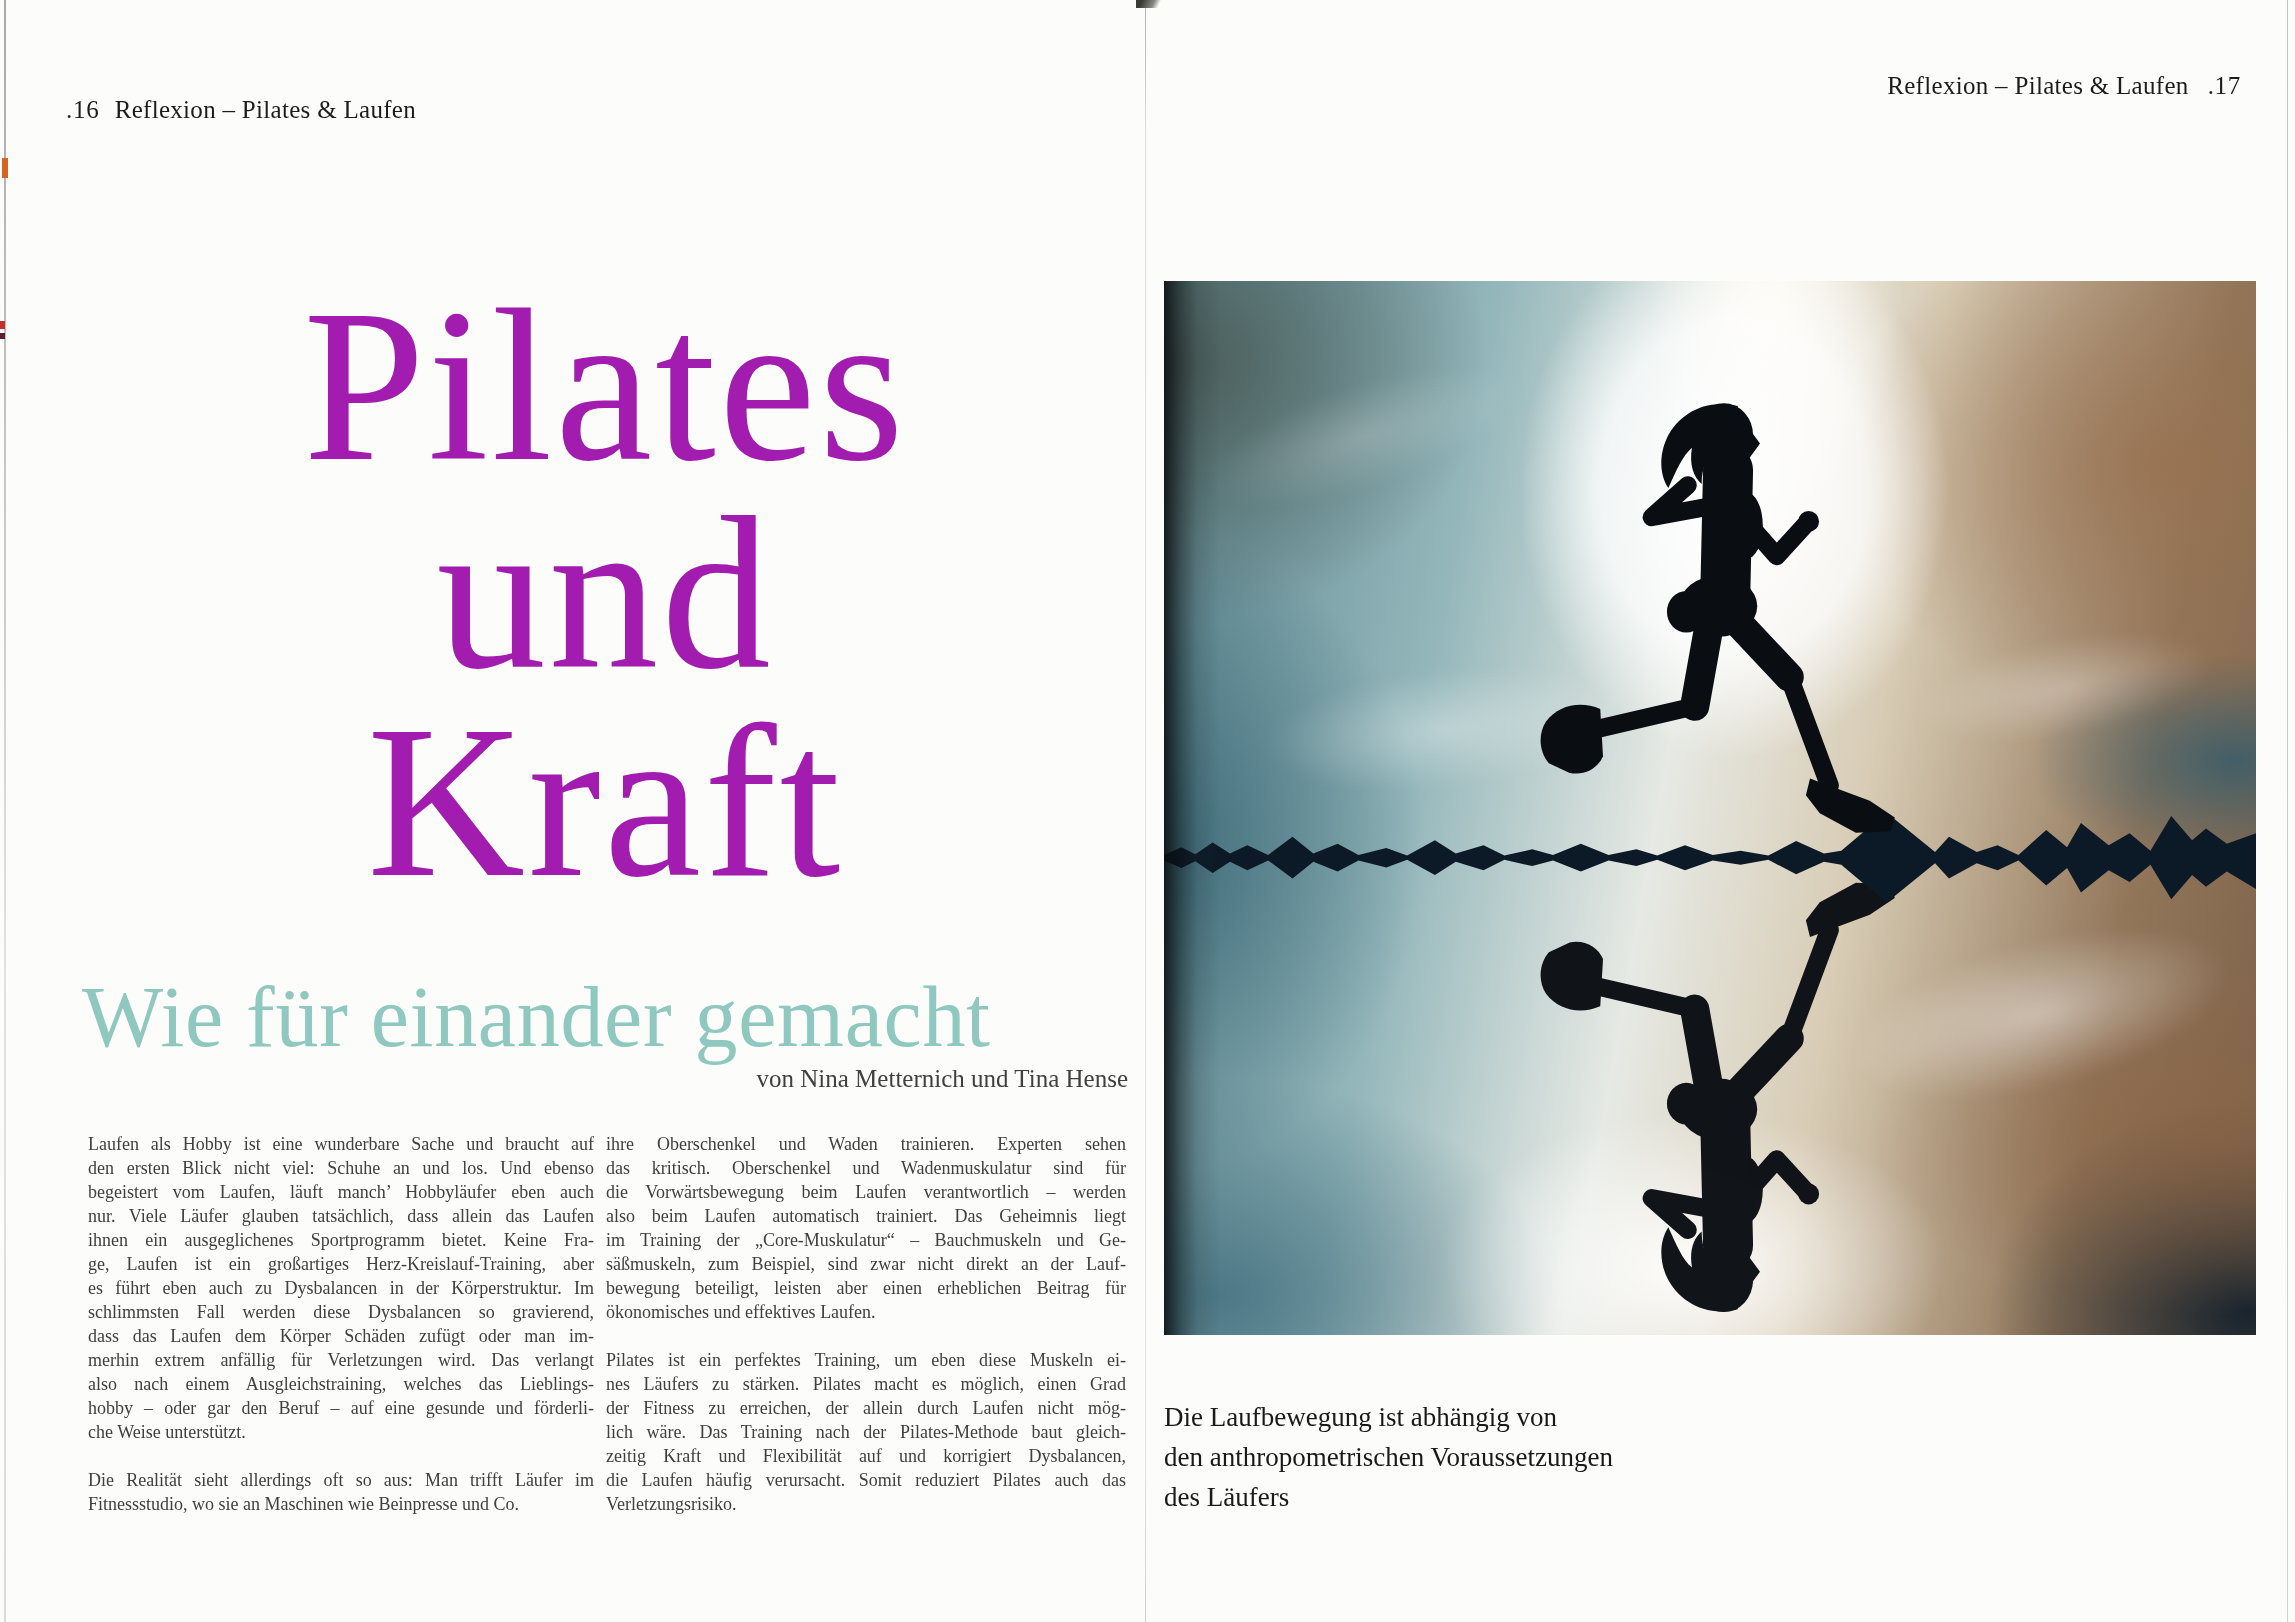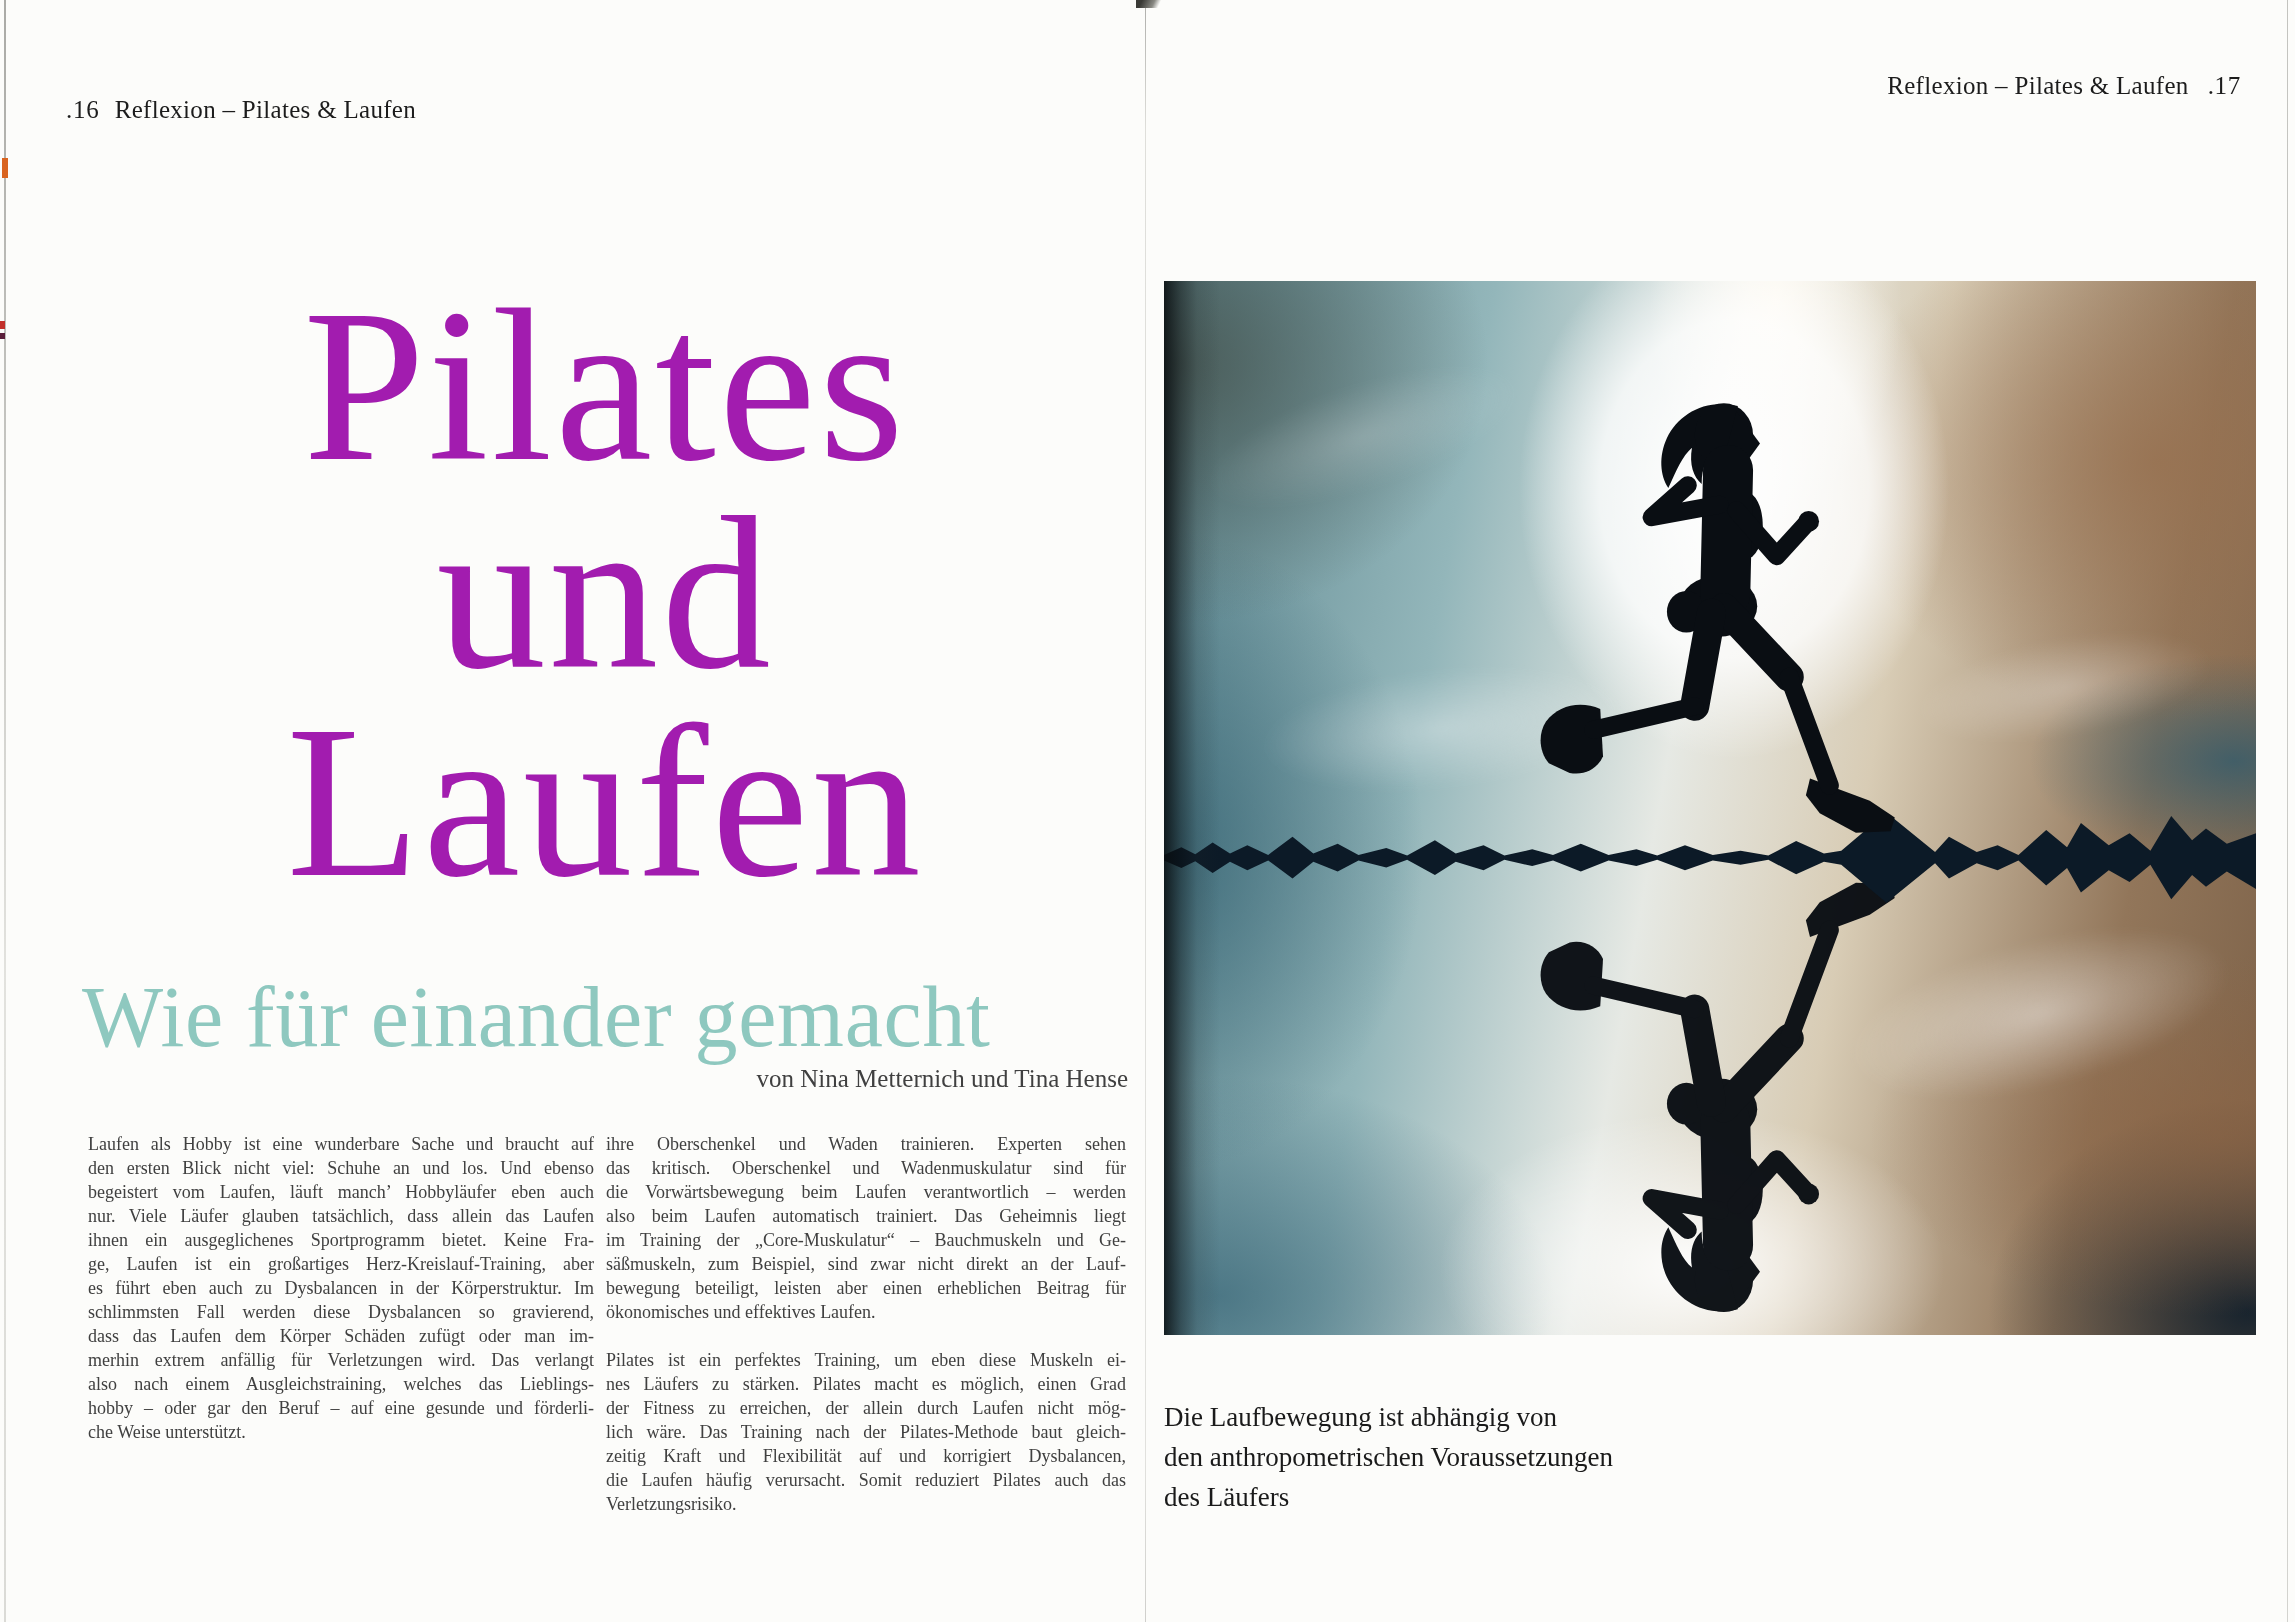--- a/index.html
+++ b/index.html
@@ -97,41 +97,45 @@
 <div class="tick-red"></div>
 <div class="tick-dark"></div>
 
 <div class="running-head head-left">
   <span class="pgnum">.16</span><span>Reflexion – Pilates &amp; Laufen</span>
 </div>
 
 <div class="title">
   <div>Pilates</div>
   <div>und</div>
-  <div>Laufen</div>
+  <div>Kraft</div>
 </div>
 
 <div class="subtitle">Wie für einander gemacht</div>
 <div class="byline">von Nina Metternich und Tina Hense</div>
 
 <div class="col col-1">
   <div class="para">
       <div class="jline">Laufen als Hobby ist eine wunderbare Sache und braucht auf</div>
       <div class="jline">den ersten Blick nicht viel: Schuhe an und los. Und ebenso</div>
       <div class="jline">begeistert vom Laufen, läuft manch’ Hobbyläufer eben auch</div>
       <div class="jline">nur. Viele Läufer glauben tatsächlich, dass allein das Laufen</div>
       <div class="jline">ihnen ein ausgeglichenes Sportprogramm bietet. Keine Fra-</div>
       <div class="jline">ge, Laufen ist ein großartiges Herz-Kreislauf-Training, aber</div>
       <div class="jline">es führt eben auch zu Dysbalancen in der Körperstruktur. Im</div>
       <div class="jline">schlimmsten Fall werden diese Dysbalancen so gravierend,</div>
       <div class="jline">dass das Laufen dem Körper Schäden zufügt oder man im-</div>
       <div class="jline">merhin extrem anfällig für Verletzungen wird. Das verlangt</div>
       <div class="jline">also nach einem Ausgleichstraining, welches das Lieblings-</div>
       <div class="jline">hobby – oder gar den Beruf – auf eine gesunde und förderli-</div>
       <div class="jline">che Weise unterstützt.</div>
+    </div>
+  <div class="para">
+      <div class="jline">Die Realität sieht allerdings oft so aus: Man trifft Läufer im</div>
+      <div class="jline">Fitnessstudio, wo sie an Maschinen wie Beinpresse und Co.</div>
     </div>
 </div>
 
 <div class="col col-2">
   <div class="para">
       <div class="jline">ihre Oberschenkel und Waden trainieren. Experten sehen</div>
       <div class="jline">das kritisch. Oberschenkel und Wadenmuskulatur sind für</div>
       <div class="jline">die Vorwärtsbewegung beim Laufen verantwortlich – werden</div>
       <div class="jline">also beim Laufen automatisch trainiert. Das Geheimnis liegt</div>
       <div class="jline">im Training der „Core-Muskulatur“ – Bauchmuskeln und Ge-</div>

